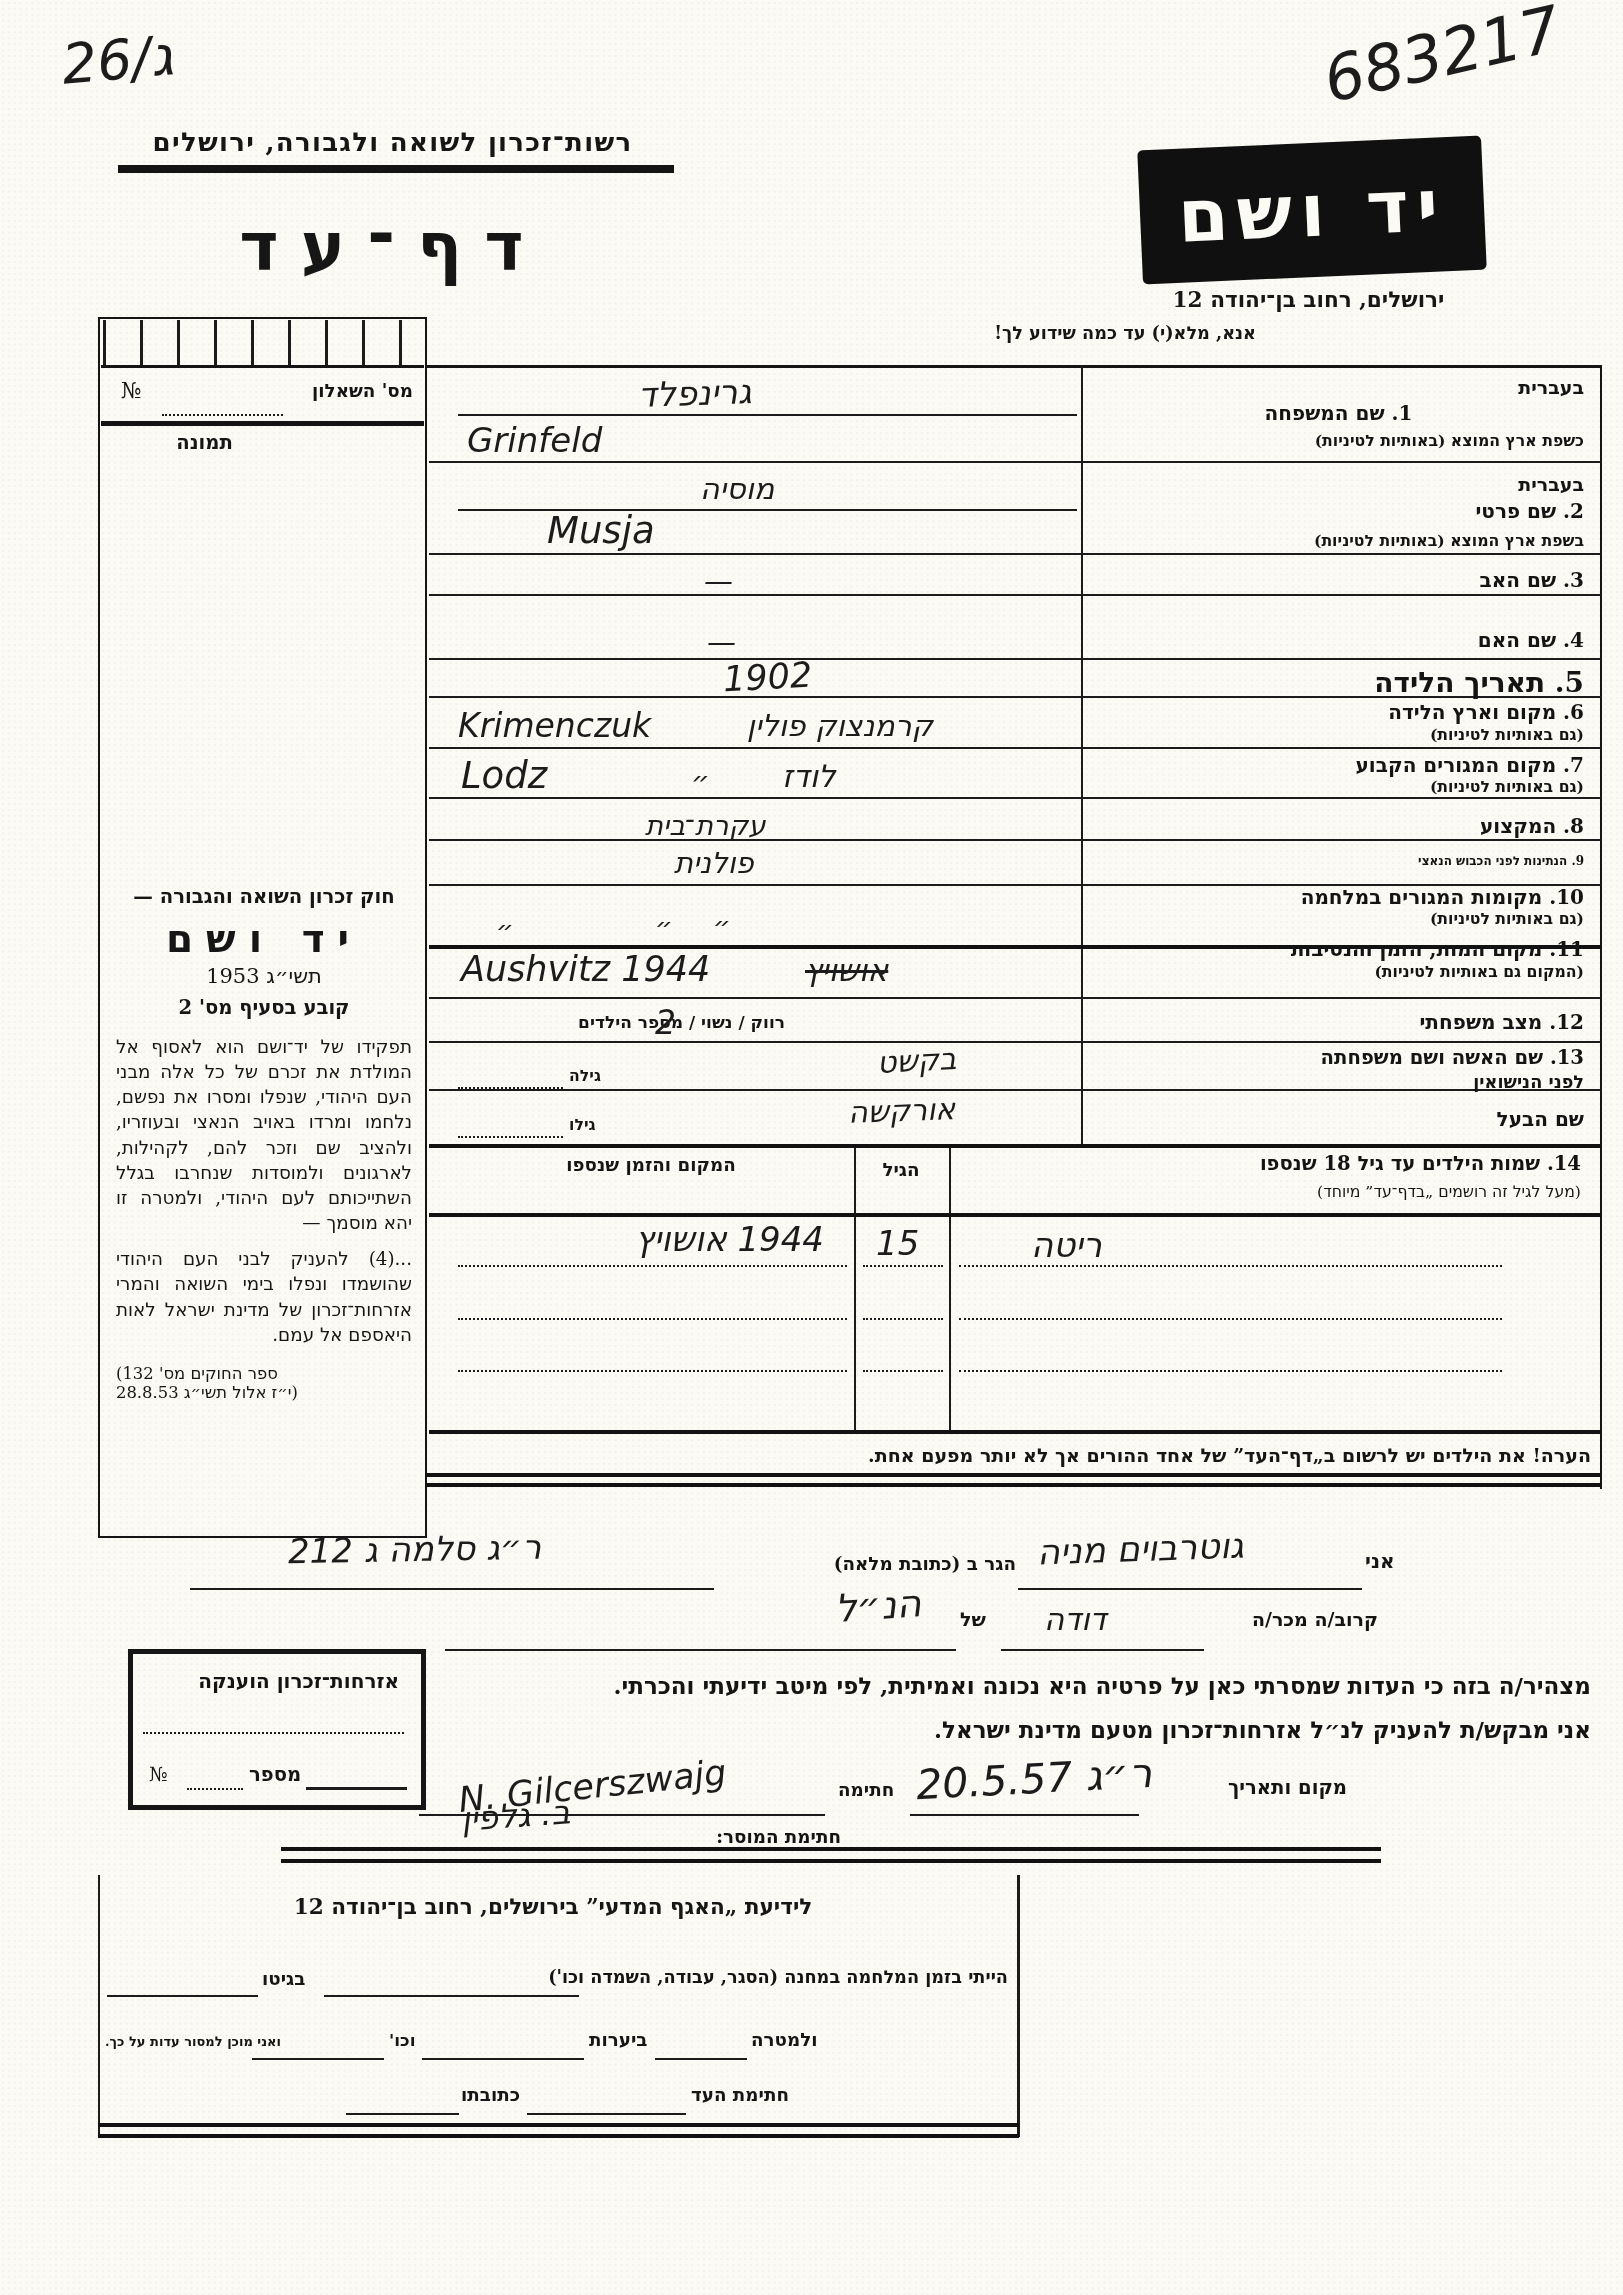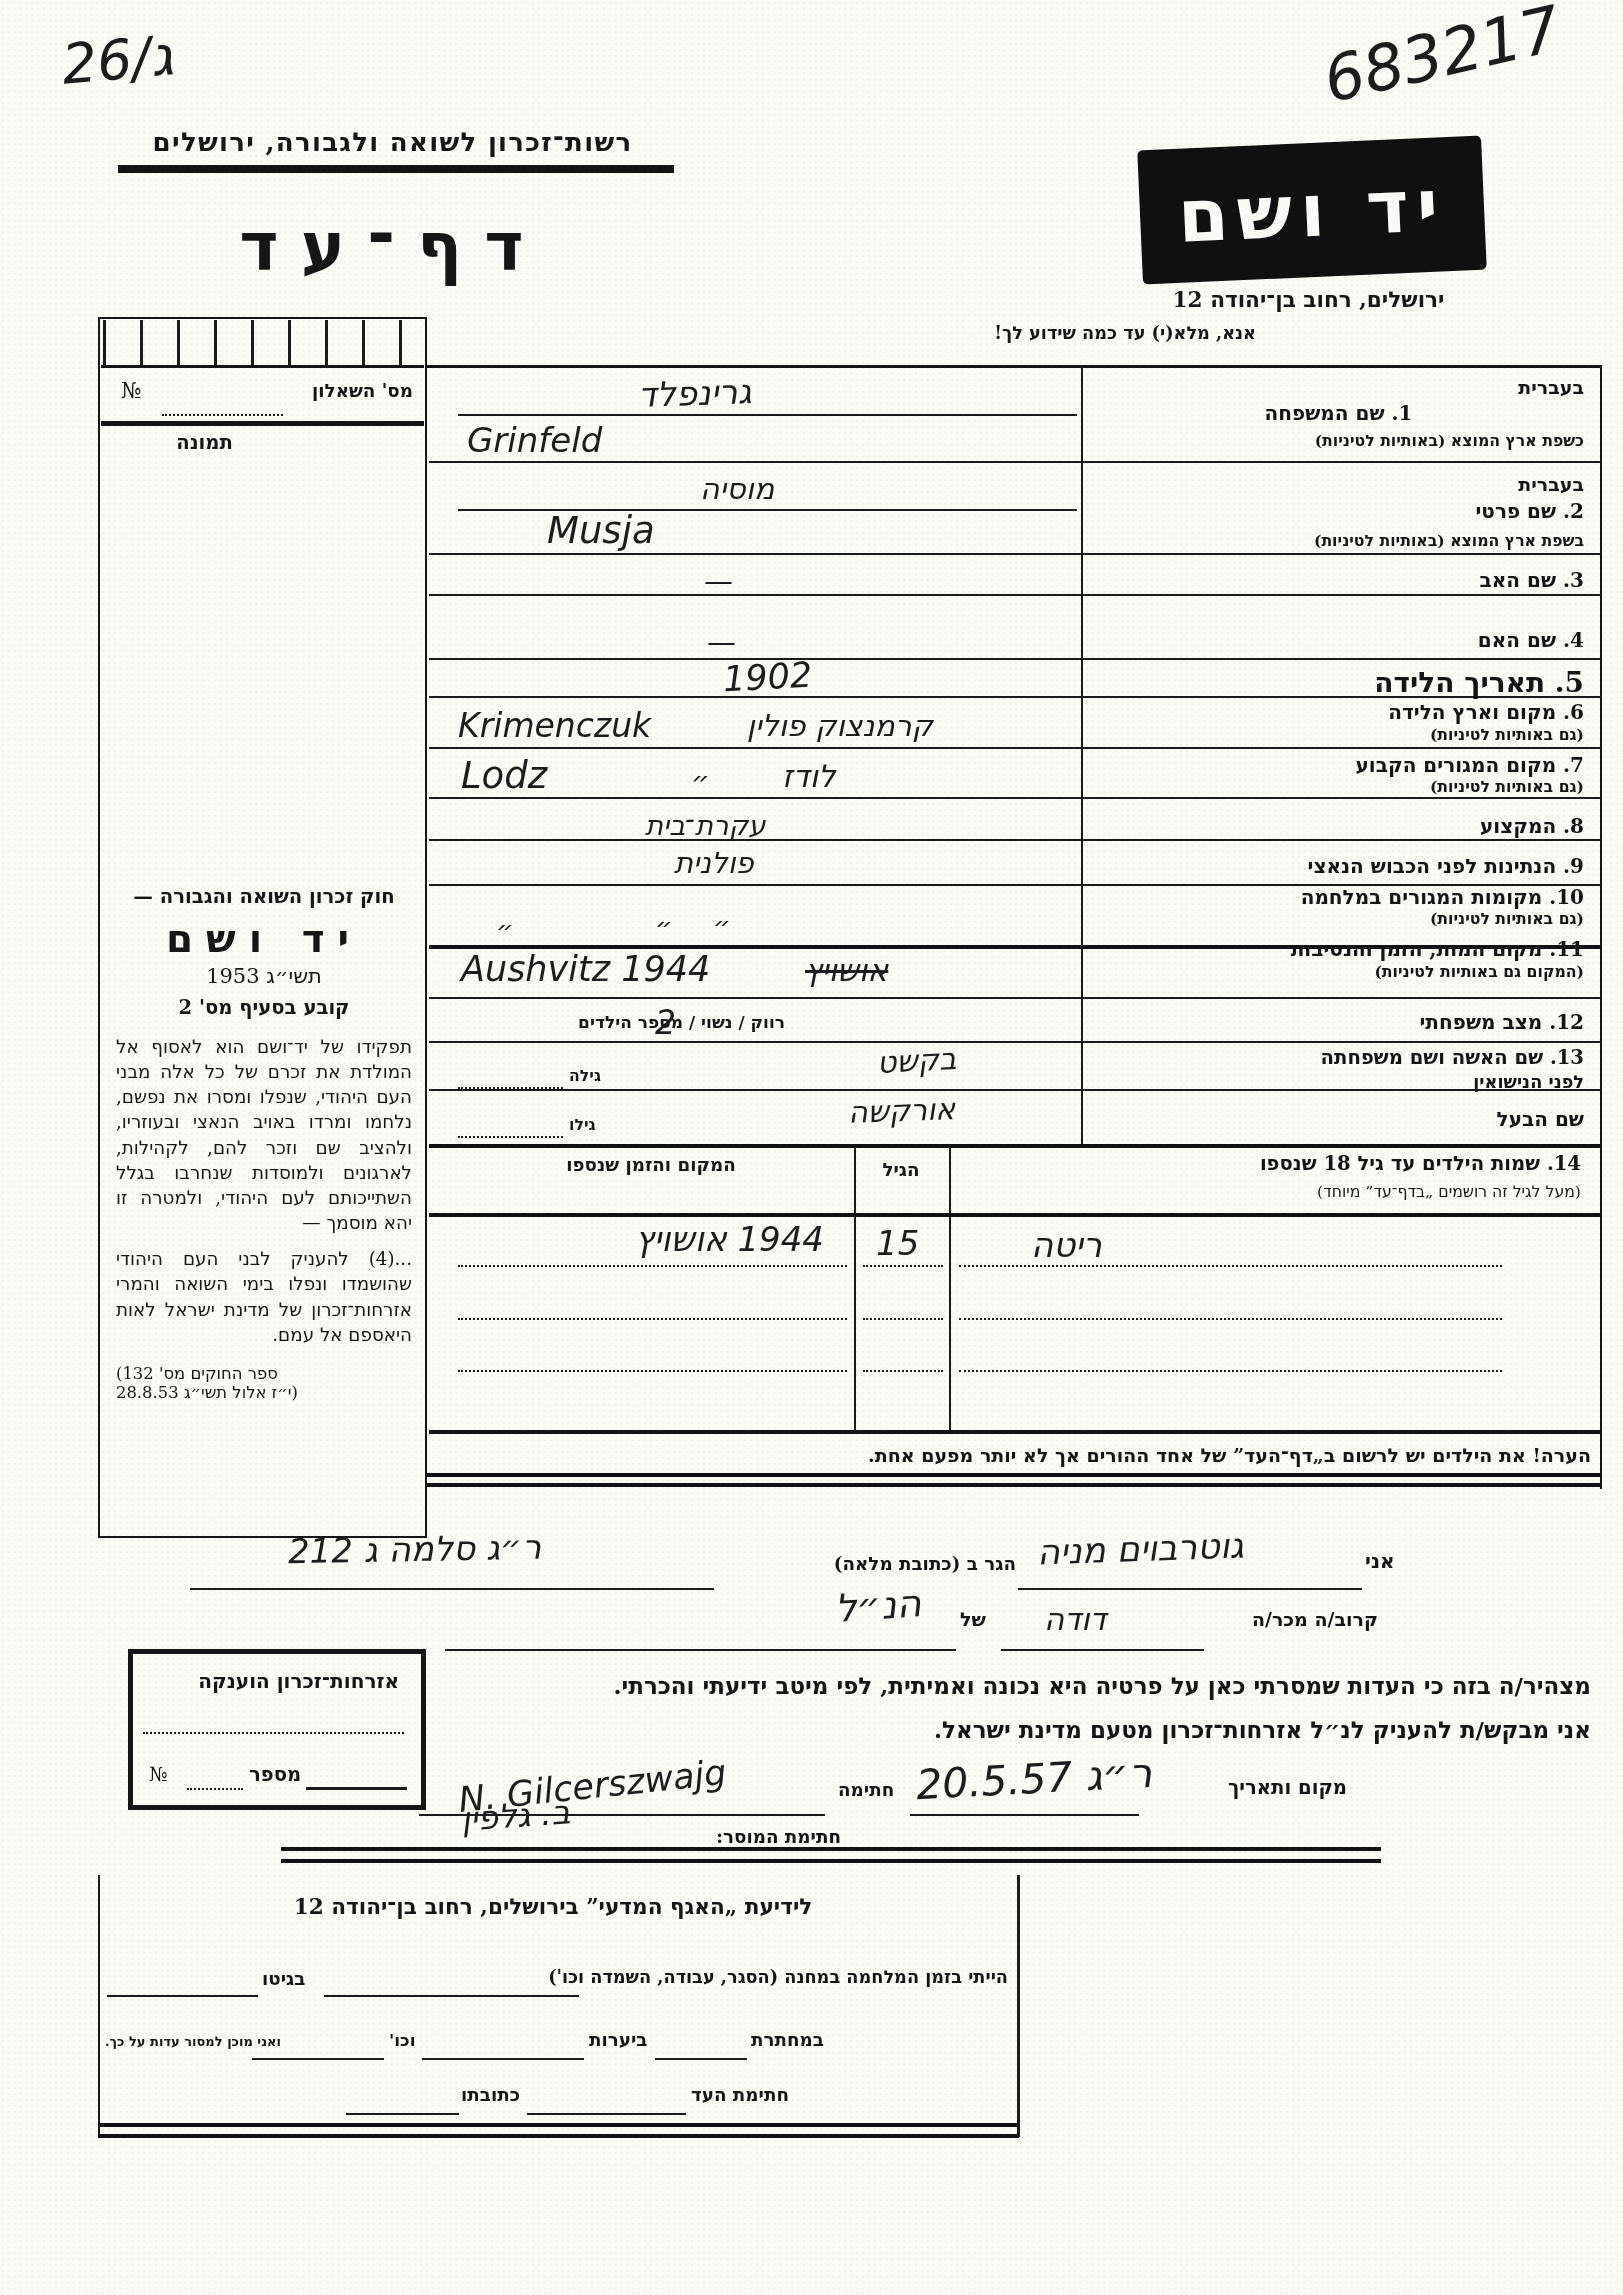--- a/index.html
+++ b/index.html
@@ -99,21 +99,21 @@
   <div class="abs lbl" style="left:1093px;top:499px;width:491px;font-size:20px;">2. שם פרטי</div>
   <div class="abs lbl" style="left:1093px;top:531px;width:491px;font-size:15.7px;">בשפת ארץ המוצא (באותיות לטיניות)</div>
   <div class="abs lbl" style="left:1093px;top:568px;width:491px;font-size:20px;">3. שם האב</div>
   <div class="abs lbl" style="left:1093px;top:628px;width:491px;font-size:20px;">4. שם האם</div>
   <div class="abs lbl" style="left:1093px;top:666px;width:491px;font-size:28px;">5. תאריך הלידה</div>
   <div class="abs lbl" style="left:1093px;top:700px;width:491px;font-size:20px;">6. מקום וארץ הלידה</div>
   <div class="abs lbl" style="left:1093px;top:725px;width:491px;font-size:15.7px;">(גם באותיות לטיניות)</div>
   <div class="abs lbl" style="left:1093px;top:753px;width:491px;font-size:20px;">7. מקום המגורים הקבוע</div>
   <div class="abs lbl" style="left:1093px;top:777px;width:491px;font-size:15.7px;">(גם באותיות לטיניות)</div>
   <div class="abs lbl" style="left:1093px;top:814px;width:491px;font-size:20px;">8. המקצוע</div>
-  <div class="abs lbl" style="left:1093px;top:854px;width:491px;font-size:20px;">9. הנתינות לפני הכבוש הנאצי</div>
+  <div class="abs lbl" style="left:1093px;top:854px;width:491px;font-size:12px;">9. הנתינות לפני הכבוש הנאצי</div>
   <div class="abs lbl" style="left:1093px;top:885px;width:491px;font-size:20px;">10. מקומות המגורים במלחמה</div>
   <div class="abs lbl" style="left:1093px;top:909px;width:491px;font-size:15.7px;">(גם באותיות לטיניות)</div>
   <div class="abs lbl" style="left:1093px;top:937px;width:491px;font-size:20px;">11. מקום המות, הזמן והנסיבות</div>
   <div class="abs lbl" style="left:1093px;top:962px;width:491px;font-size:15.7px;">(המקום גם באותיות לטיניות)</div>
   <div class="abs lbl" style="left:1093px;top:1010px;width:491px;font-size:20px;">12. מצב משפחתי</div>
   <div class="abs lbl" style="left:1093px;top:1046px;width:491px;font-size:19.6px;">13. שם האשה ושם משפחתה</div>
   <div class="abs lbl" style="left:1093px;top:1071px;width:491px;font-size:17.7px;">לפני הנישואין</div>
   <div class="abs lbl" style="left:1093px;top:1107px;width:491px;font-size:20px;">שם הבעל</div>
 
   <div class="abs hw rtl" style="left:638px;top:373px;font-size:34px;transform:rotate(-2deg);">גרינפלד</div>
@@ -204,21 +204,21 @@
   <div class="abs" style="left:98px;top:1875px;width:2px;height:262px;background:#1b1b1b;"></div>
   <div class="abs" style="left:1017px;top:1875px;width:2.6px;height:262px;background:#1b1b1b;"></div>
 
   <div class="abs rtl b nw" style="left:255px;top:1894px;width:596px;text-align:center;font-size:21.6px;">לידיעת „האגף המדעי” בירושלים,  רחוב בן־יהודה 12</div>
 
   <div class="abs lbl" style="left:583px;top:1966px;width:425px;font-size:17.7px;">הייתי בזמן המלחמה במחנה (הסגר, עבודה, השמדה וכו')</div>
   <div class="abs ln" style="left:324px;top:1995px;width:255px;"></div>
   <span class="abs b" style="left:262px;top:1968px;font-size:18.3px;direction:rtl;">בגיטו</span>
   <div class="abs ln" style="left:107px;top:1995px;width:151px;"></div>
 
-  <span class="abs b" style="left:751px;top:2029px;font-size:18.3px;direction:rtl;">במחתרת</span>
+  <span class="abs b" style="left:751px;top:2029px;font-size:18.3px;direction:rtl;">ולמטרה</span>
   <div class="abs ln" style="left:655px;top:2058px;width:92px;"></div>
   <span class="abs b" style="left:589px;top:2029px;font-size:18.3px;direction:rtl;">ביערות</span>
   <div class="abs ln" style="left:422px;top:2058px;width:162px;"></div>
   <span class="abs b" style="left:389px;top:2030px;font-size:17px;direction:rtl;">וכו'</span>
   <div class="abs ln" style="left:252px;top:2058px;width:132px;"></div>
   <div class="abs lbl" style="left:101px;top:2034px;width:180px;font-size:13px;">ואני מוכן למסור עדות על כך.</div>
 
   <span class="abs b" style="left:691px;top:2084px;font-size:18.3px;direction:rtl;">חתימת העד</span>
   <div class="abs ln" style="left:527px;top:2113px;width:159px;"></div>
   <span class="abs b" style="left:461px;top:2084px;font-size:18.3px;direction:rtl;">כתובתו</span>

